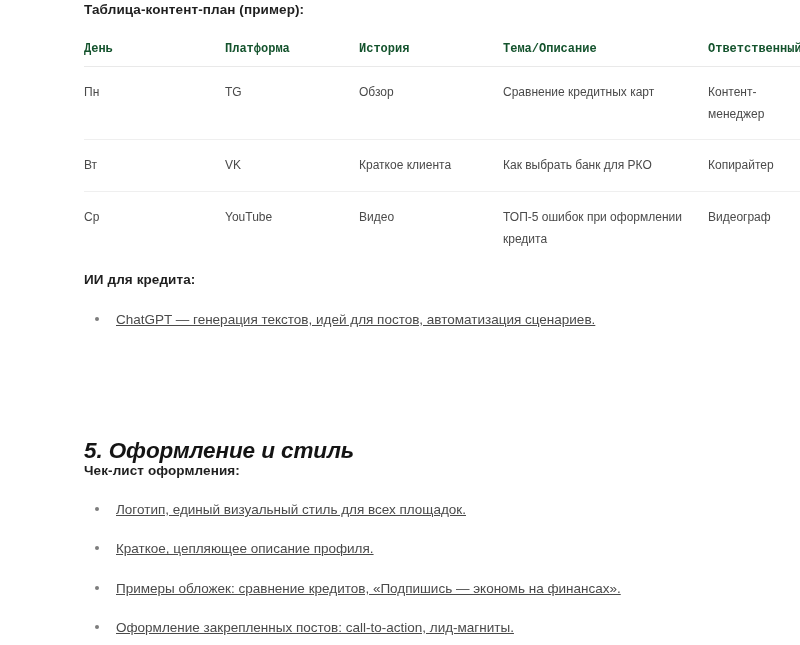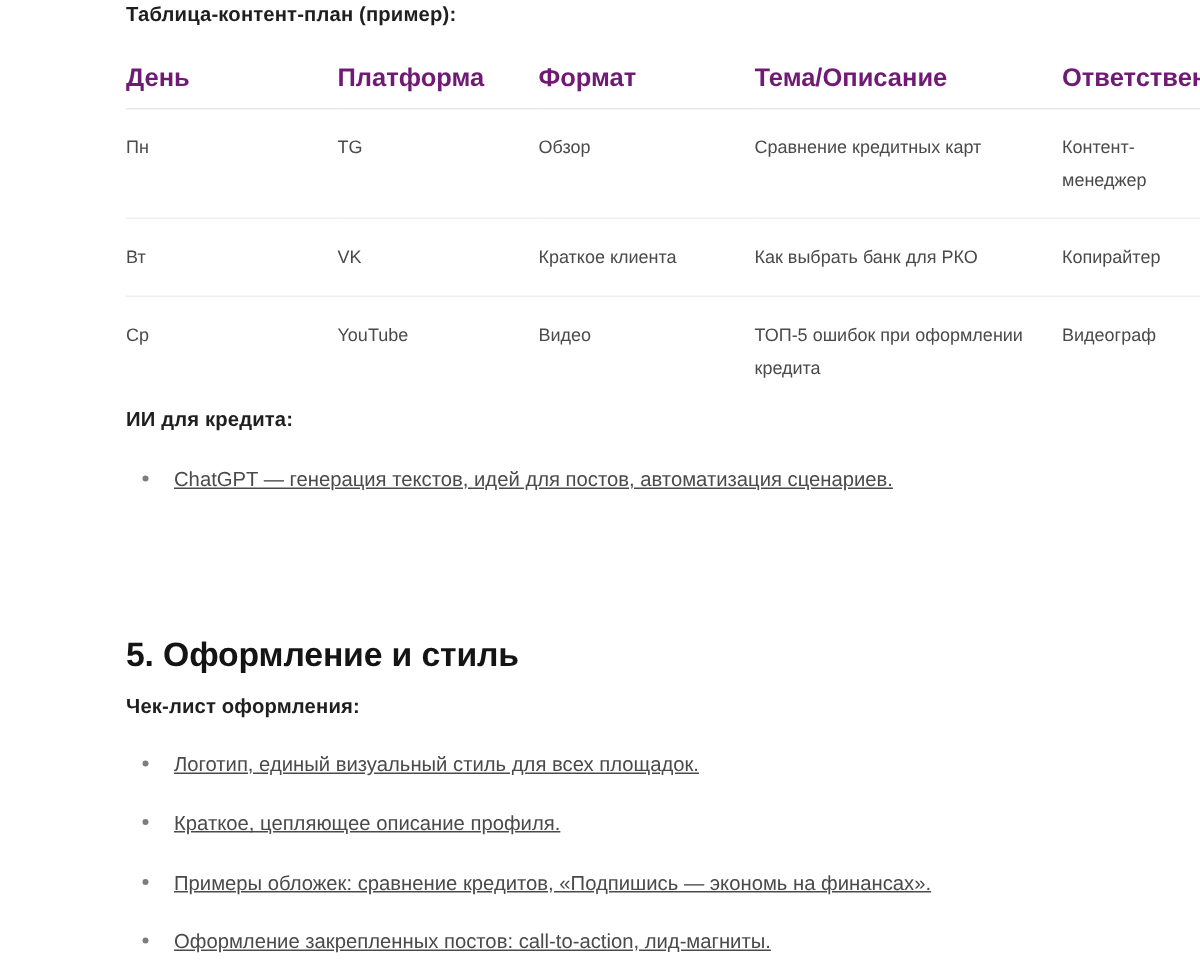--- a/index.html
+++ b/index.html
@@ -48,27 +48,28 @@
   }
   .content-table col.c-day   { width: 141px; }
   .content-table col.c-plat  { width: 134px; }
   .content-table col.c-form  { width: 144px; }
   .content-table col.c-theme { width: 205px; }
   .content-table col.c-resp  { width: 116px; }
 
   .content-table th {
     text-align: left;
     font-weight: bold;
-    font-size: 17px;
-    color: #701a75;
+    font-size: 12px;
+    color: #14532d;
     padding: 6px 10px 10px 0;
     border-bottom: 1px solid #e9e9e9;
     vertical-align: bottom;
     white-space: nowrap;
     overflow: hidden;
+    font-family: Liberation Mono, monospace;
   }
   .content-table td {
     text-align: left;
     font-weight: normal;
     font-size: 12px;
     color: #4a4a4a;
     padding: 14px 16px 14px 0;
     border-bottom: 1px solid #efefef;
     vertical-align: top;
     line-height: 1.85;
@@ -116,21 +117,21 @@
     font-weight: bold;
     color: #141414;
     letter-spacing: -0.1px;
     white-space: nowrap;
   }
 
   
   #table-caption      { top: 2px; }
   #ai-section-label   { top: 272px; }
   #ai-list            { top: 310px; }
-  #section5-heading   { top: 424px; }
+  #section5-heading   { top: 438px; font-style: italic; }
   #checklist-label    { top: 463px; }
   #checklist-list     { top: 500px; }
 </style>
 </head>
 <body>
 
 <div class="page">
 
   <div class="lead-label" id="table-caption">Таблица-контент-план (пример):</div>
 
@@ -139,21 +140,21 @@
       <col class="c-day">
         <col class="c-plat">
         <col class="c-form">
         <col class="c-theme">
         <col class="c-resp">
     </colgroup>
     <thead>
       <tr>
         <th>День</th>
         <th>Платформа</th>
-        <th>Формат</th>
+        <th>История</th>
         <th>Тема/Описание</th>
         <th>Ответственный</th>
       </tr>
     </thead>
     <tbody>
       <tr>
         <td>Пн</td>
         <td>TG</td>
         <td>Обзор</td>
         <td>Сравнение кредитных карт</td>

